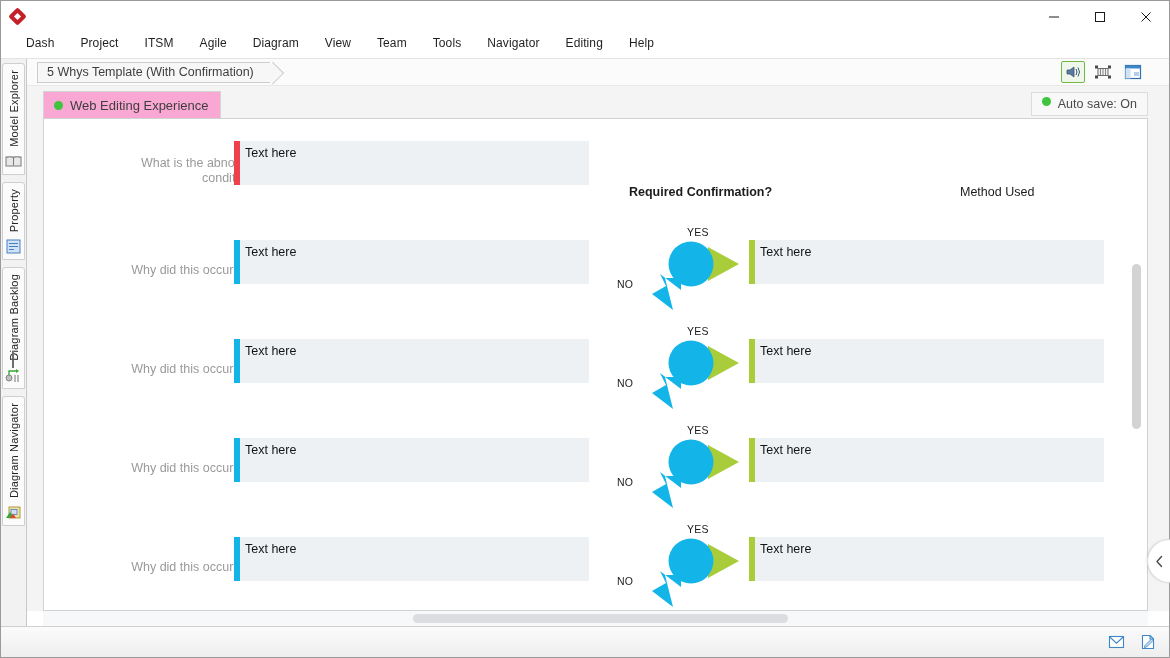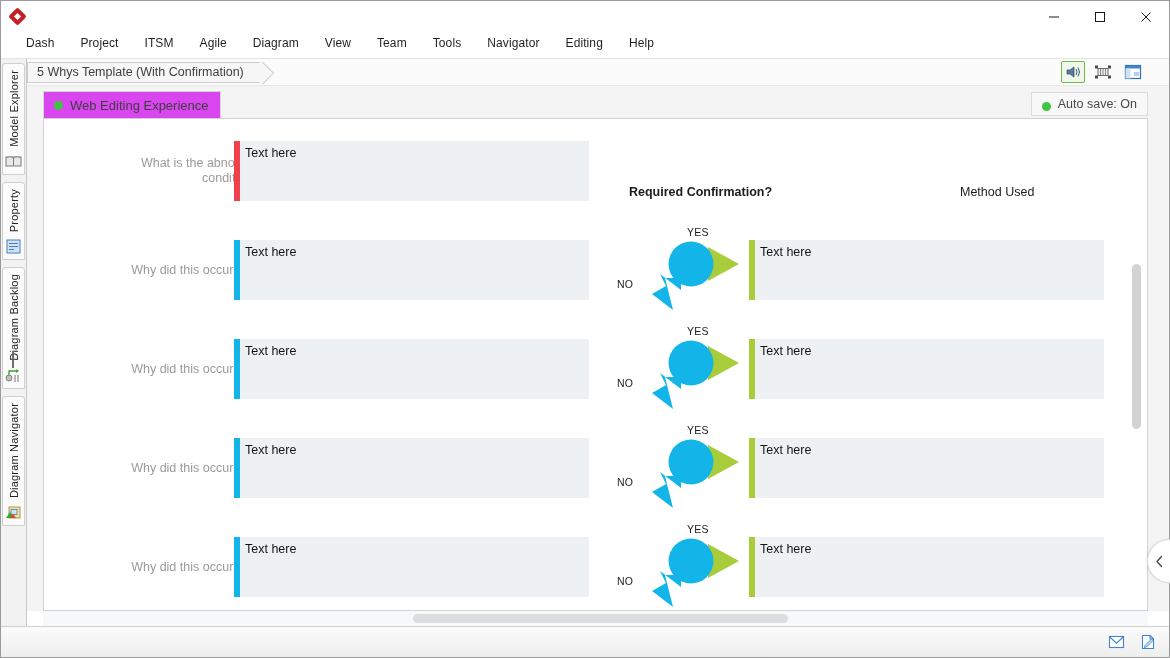--- a/index.html
+++ b/index.html
@@ -179,20 +179,21 @@
     height: 26px;
     min-height: 26px;
     position: relative;
     background: #fbfbfb;
     display: flex;
     align-items: center;
     border-bottom: 1px solid #e8e8e8;
   }
   .crumb {
     position: relative;
+    margin-left: 10px;
     height: 21px;
     display: flex;
     align-items: center;
     padding: 0 16px 0 9px;
     background: #f7f7f7;
     border: 1px solid #cdcdcd;
     border-right: none;
     font-size: 12.5px;
     color: #3e3e3e;
     box-sizing: border-box;
@@ -239,21 +240,21 @@
     min-height: 32px;
     position: relative;
     background: #f4f4f4;
     display: flex;
     align-items: flex-end;
   }
   .chip {
     display: inline-flex;
     align-items: center;
     gap: 7px;
-    background: #d946ef;
+    background: #f9a8d4;
     border: 1px solid #d4d4d4;
     border-bottom: none;
     font-size: 13px;
     color: #3e3e3e;
     padding: 5px 11px 5px 10px;
     margin-left: 16px;
     box-sizing: border-box;
     height: 27px;
   }
   .dot {
@@ -261,21 +262,21 @@
     height: 9px;
     border-radius: 50%;
     background: #3ec43e;
     flex: none;
   }
   .autosave {
     position: absolute;
     right: 21px;
     bottom: 2px;
     display: inline-flex;
-    align-items: flex-end;
+    align-items: flex-start;
     gap: 7px;
     background: #f8f8f8;
     border: 1px solid #dcdcdc;
     font-size: 12.5px;
     color: #4a4a4a;
     padding: 4px 10px;
     box-sizing: border-box;
   }
 
   
@@ -325,21 +326,21 @@
     font-size: 12.5px;
     color: #9a9a9a;
     line-height: 15px;
     top: 50%;
     transform: translateY(-50%);
   }
   .textbox {
     position: absolute;
     background: #eef1f4;
     box-sizing: border-box;
-    height: 60px;
+    height: 44px;
     top: 0;
   }
   .textbox .accent {
     position: absolute;
     left: 0; top: 0;
     width: 6px;
     height: 100%;
   }
   .textbox .tval {
     position: absolute;

